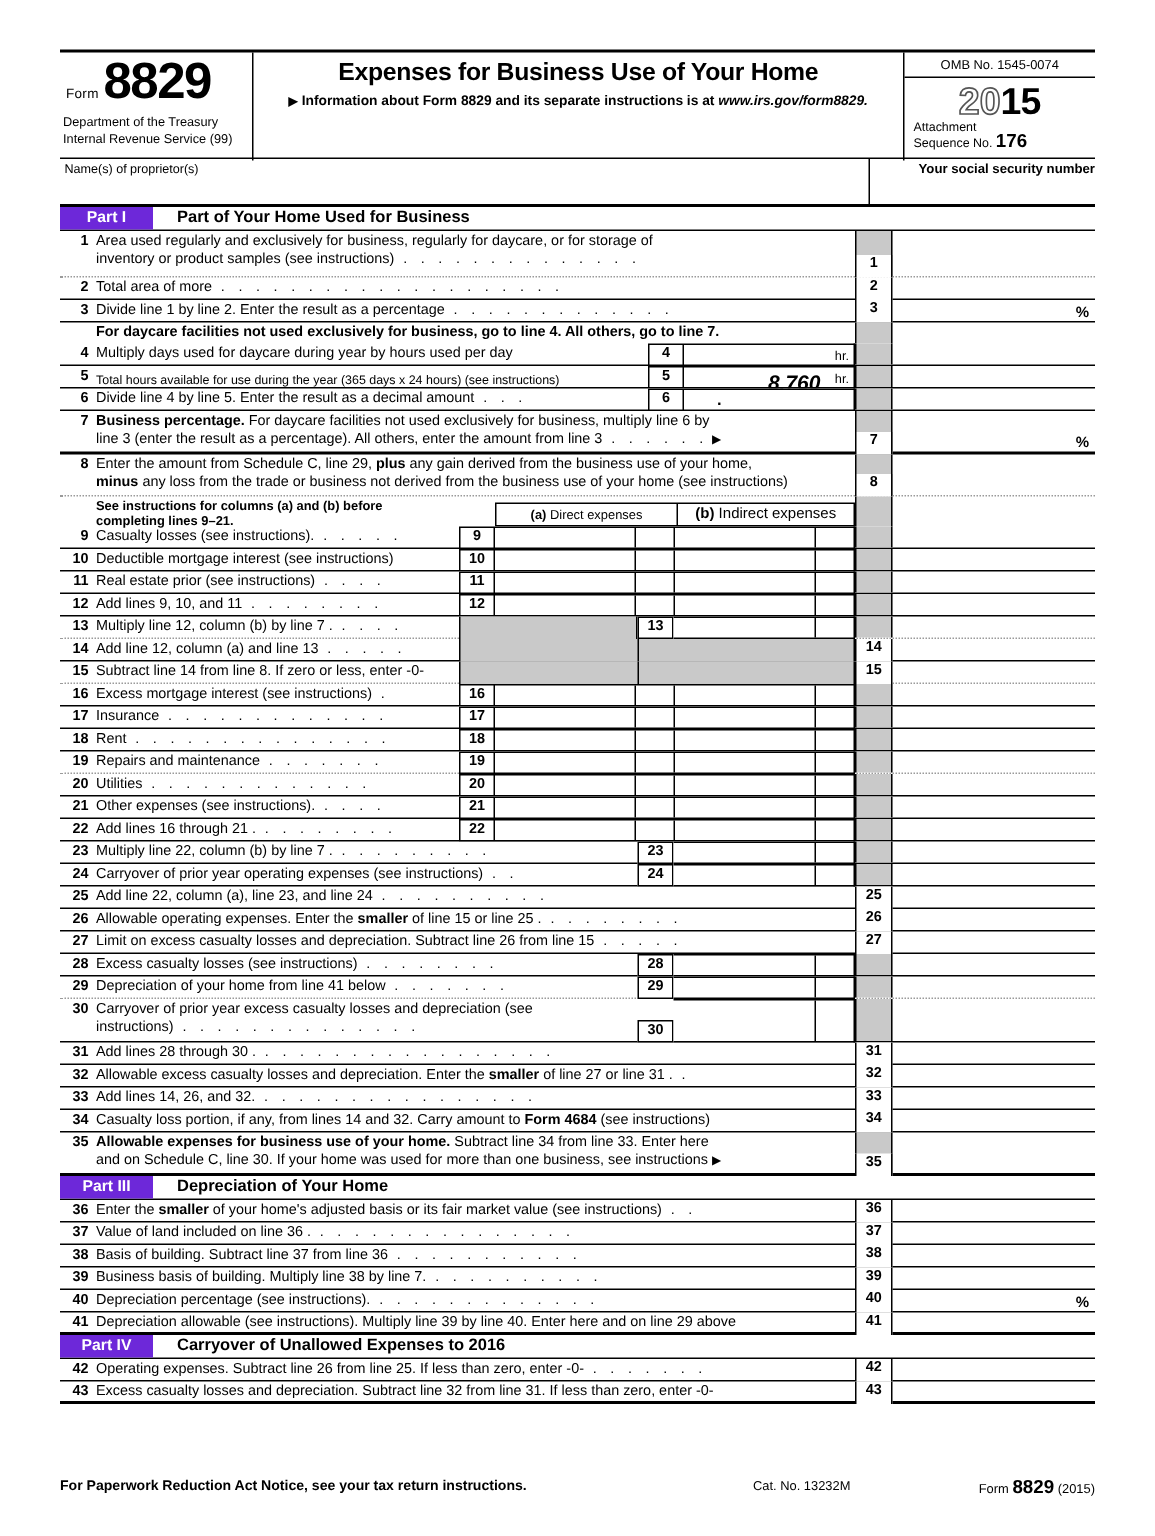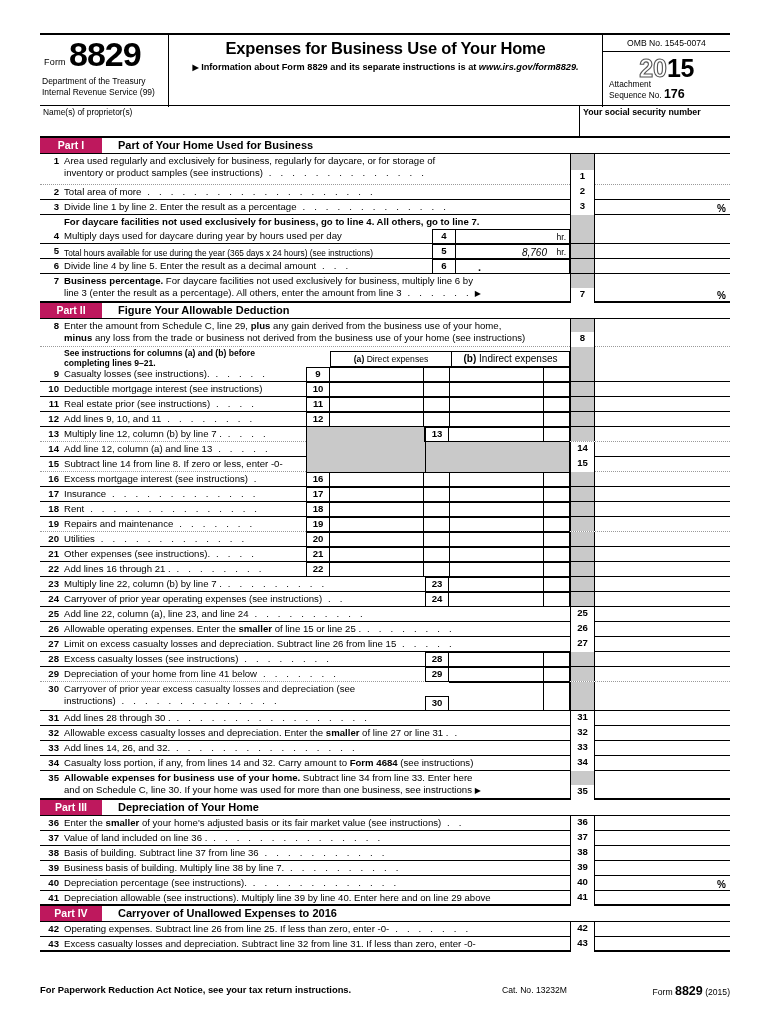--- a/index.html
+++ b/index.html
@@ -43,25 +43,25 @@
   .attach{font-size:8.3px;line-height:10px;padding-left:6px;}
   .attach .num{font-size:12.5px;font-weight:bold;}
 
   
   .namerow{position:absolute;left:40px;top:105px;width:690px;height:33px;
            border-top:1px solid #000;border-bottom:2px solid #000;box-sizing:border-box;}
   .nm-l{position:absolute;left:0;top:0;width:540px;height:31px;
         border-right:1px solid #000;box-sizing:border-box;}
   .nm-r{position:absolute;left:540px;top:0;width:150px;height:31px;box-sizing:border-box;}
   .nm-lbl{font-size:8.4px;padding:1px 0 0 3px;}
-  .nm-lbl.bb{font-weight:bold;font-size:8.8px;}
+  .nm-lbl.bb{font-weight:bold;font-size:8.8px;text-align:right;}
 
   
   .partbar{position:relative;height:15px;border-bottom:1px solid #000;background:#fff;}
-  .partbar .tag{position:absolute;left:0;top:0;width:62px;height:15px;background:#be185d;color:#fff;
+  .partbar .tag{position:absolute;left:0;top:0;width:62px;height:15px;background:#6d28d9;color:#fff;
                 font-size:10.5px;font-weight:bold;text-align:center;line-height:15px;letter-spacing:0px;}
   .partbar .ttl{position:absolute;left:78px;top:0;height:15px;line-height:15px;
                 font-size:11px;font-weight:bold;}
 
   
   .body{position:absolute;left:40px;width:690px;box-sizing:border-box;}
   .row{position:relative;border-bottom:1px solid #000;box-sizing:border-box;}
   .row.dot{border-bottom:1px dotted #9a9a9a;}
   .row.none{border-bottom:0;}
 
@@ -198,21 +198,21 @@
       </div>
       <div class="gcol"></div>
       <div class="amt"></div>
     </div>
 
     <div class="row" style="height:15px;">
       <div class="lnum">5</div>
       <div class="ltxt small" style="top:3px;">Total hours available for use during the year (365 days x 24 hours) (see instructions)</div>
       <div class="mbox" style="left:392px;top:0;height:15px;">5</div>
       <div class="mfield" style="left:416px;top:0;height:15px;width:114px;">
-        <span class="i" style="position:absolute;right:22px;top:2px;font-size:10px;">8,760</span>
+        <span class="i" style="position:absolute;right:22px;top:2px;font-size:14px;font-weight:bold;">8,760</span>
         <span style="position:absolute;right:3px;top:2px;font-size:8.5px;">hr.</span>
       </div>
       <div class="gcol"></div>
       <div class="amt"></div>
     </div>
 
     <div class="row" style="height:15px;">
       <div class="lnum">6</div>
       <div class="ltxt"><span>Divide line 4 by line 5. Enter the result as a decimal amount</span><span class="ld"> . . .</span></div>
       <div class="mbox" style="left:392px;top:0;height:15px;">6</div>
@@ -229,24 +229,20 @@
         <div><b>Business percentage.</b><span> For daycare facilities not used exclusively for business, multiply line 6 by</span></div>
         <div><span>line 3 (enter the result as a percentage). All others, enter the amount from line 3</span><span class="ld"> . . . . . .</span> <span style="font-size:8px;">▶</span></div>
       </div>
       <div class="gcol"></div>
       <div class="gbox" style="top:14px;height:15px;">7</div>
       <div class="amt">
           <span class="pct">%</span>
         </div>
     </div>
 
-    <div class="partbar">
-      <div class="tag">Part II</div>
-      <div class="ttl">Figure Your Allowable Deduction</div>
-    </div>
 
     <div class="row dot" style="height:28px;">
       <div class="lnum">8</div>
       <div class="ltxt" style="width:505px;">
         <div><span>Enter the amount from Schedule C, line 29, </span><b>plus</b><span> any gain derived from the business use of your home,</span></div>
         <div><b>minus</b><span> any loss from the trade or business not derived from the business use of your home (see instructions)</span></div>
       </div>
       <div class="gcol"></div>
       <div class="gbox" style="top:13px;height:15px;">8</div>
       <div class="amt"></div>

